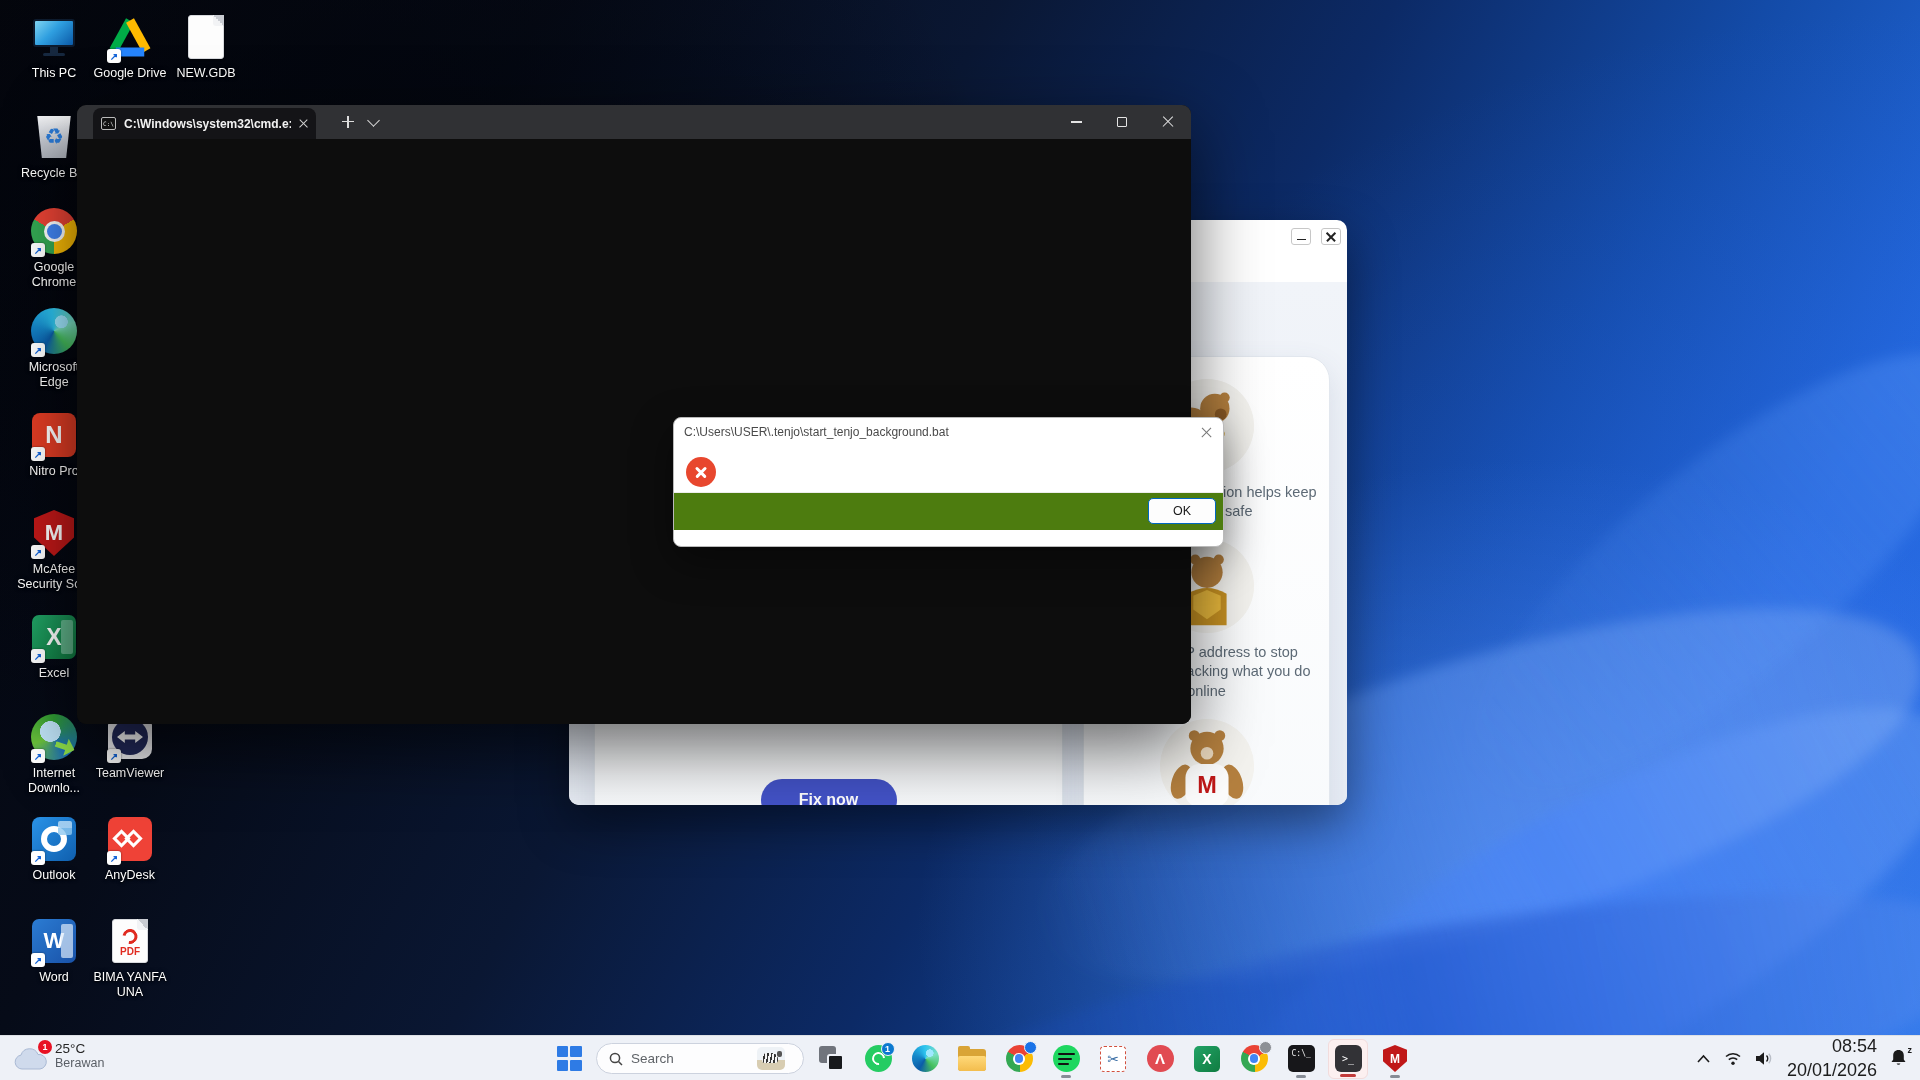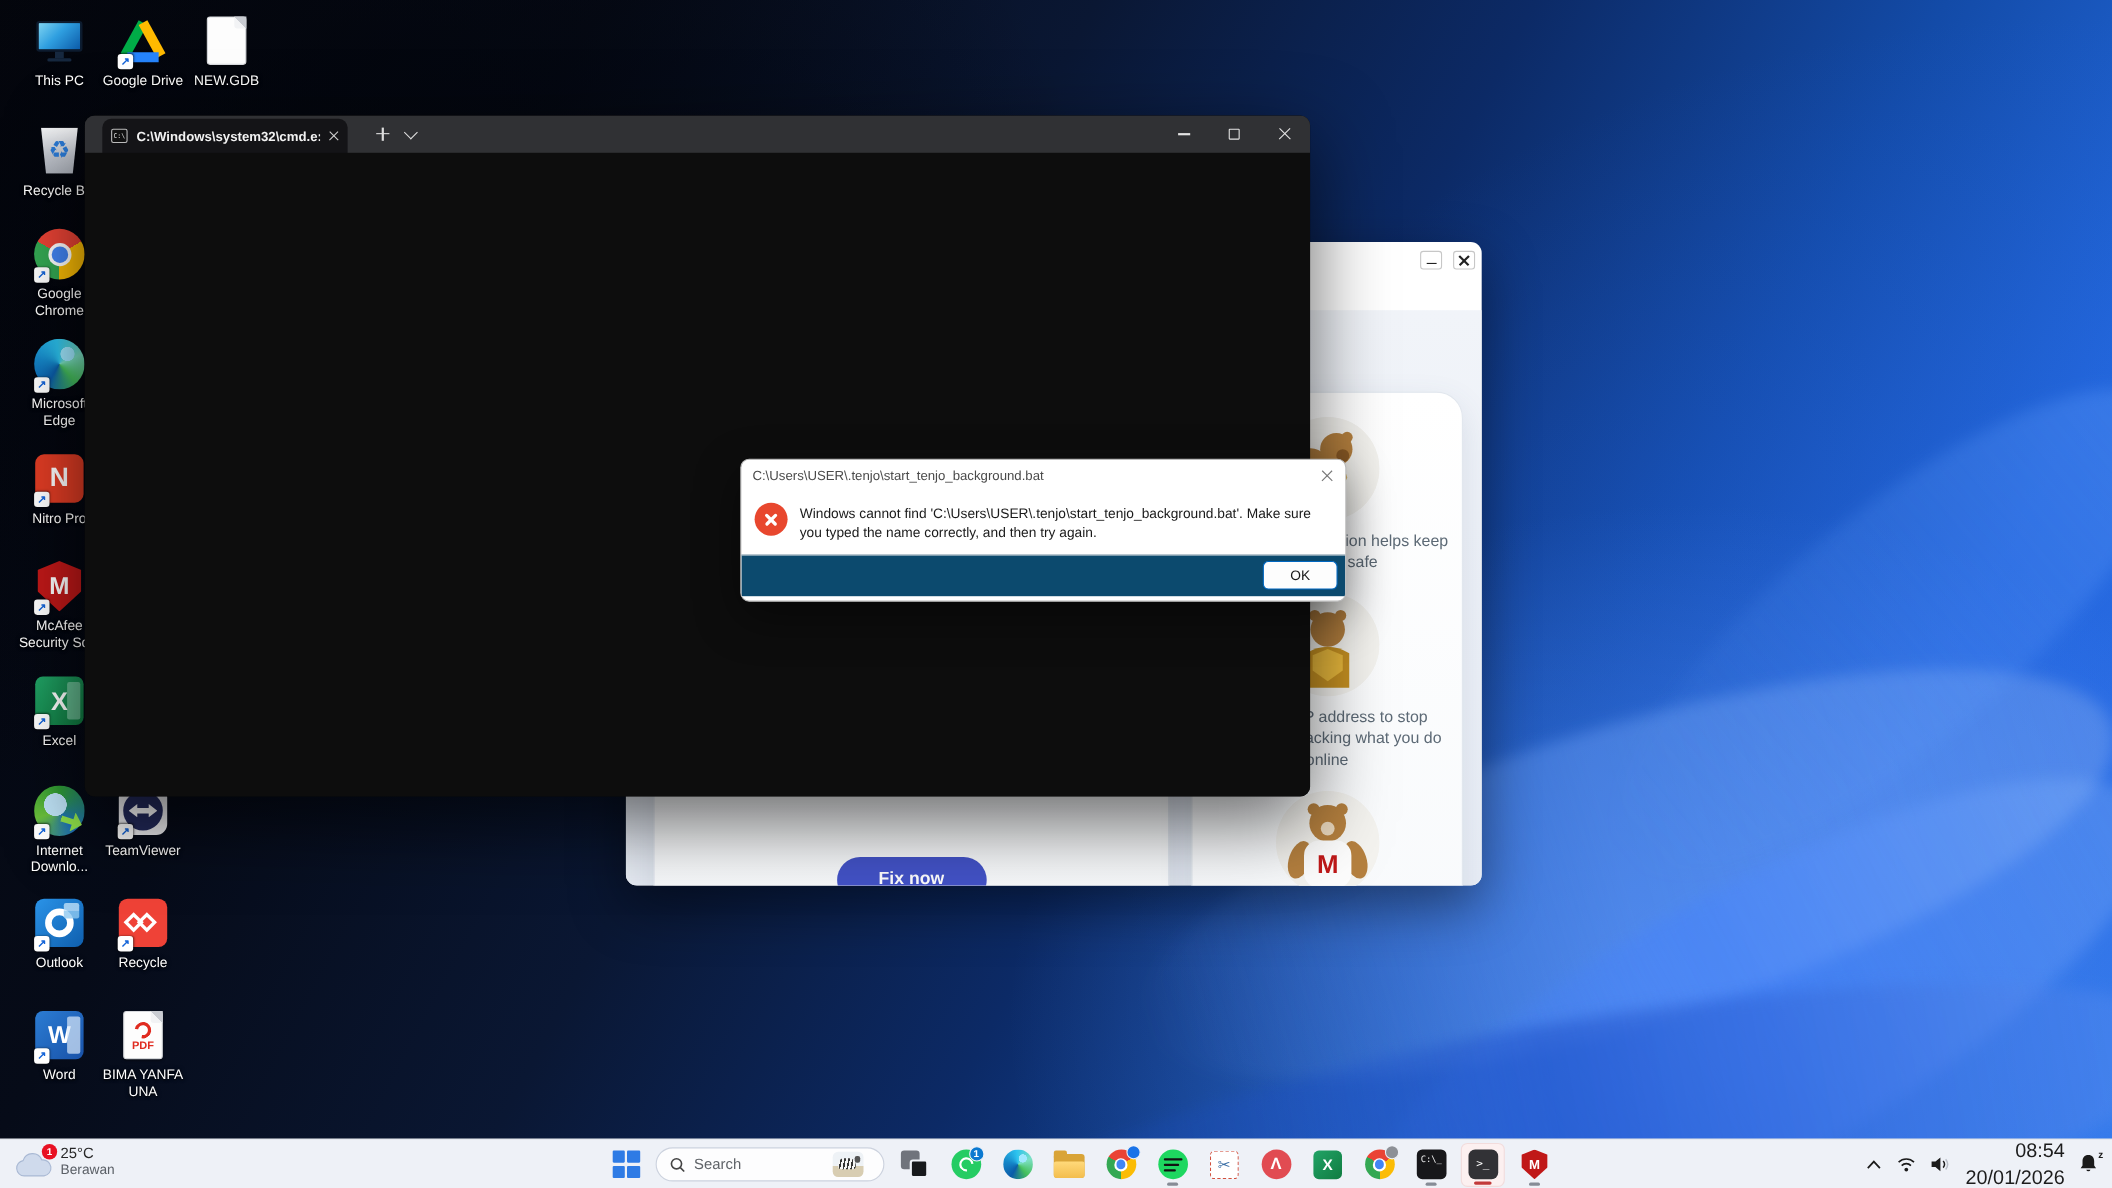--- a/index.html
+++ b/index.html
@@ -156,21 +156,21 @@
   .dlg-title { position:absolute; left:10px; top:7px; font-size:12px; color:#4a4a4a; white-space:nowrap; }
   .dlg-x { position:absolute; right:11px; top:9px; width:11px; height:11px; }
   .dlg-x::before,.dlg-x::after { content:""; position:absolute; left:-1px; top:4.8px; width:13px; height:1.3px; background:#777; }
   .dlg-x::before { transform:rotate(45deg);} .dlg-x::after { transform:rotate(-45deg);}
   .err-ico { position:absolute; left:12px; top:39px; width:30px; height:30px; border-radius:50%; background:#e8472e;
     display:flex; align-items:center; justify-content:center; }
   .err-ico .g { position:relative; width:13px; height:13px; }
   .err-ico .g::before,.err-ico .g::after { content:""; position:absolute; left:-0.5px; top:5.5px; width:14px; height:2.6px; background:#fff; border-radius:2px; }
   .err-ico .g::before { transform:rotate(45deg);} .err-ico .g::after { transform:rotate(-45deg);}
   .dlg-msg { position:absolute; left:53px; top:41px; width:470px; font-size:12.5px; color:#1a1a1a; line-height:1.35; }
-  .dlg-footer { position:absolute; left:0; right:0; bottom:4px; height:38px; background:#0c4a6e; border-top:1px solid #ececec; }
+  .dlg-footer { position:absolute; left:0; right:0; bottom:16px; height:38px; background:#4d7c0f; border-top:1px solid #ececec; }
   .ok-btn { position:absolute; right:7px; bottom:6px; width:68px; height:26px; background:#fdfdfd;
     border:1.5px solid #0067c0; border-radius:5px; font-size:12.5px; color:#1a1a1a;
     display:flex; align-items:center; justify-content:center; cursor:pointer; font-family:inherit; }
 
   
   .taskbar { position:absolute; left:0; right:0; bottom:0; height:45px; background:#eef1f7;
     border-top:1px solid rgba(0,0,0,.07); z-index:5; }
   .weather { position:absolute; left:14px; top:3px; display:flex; align-items:center; gap:7px; }
   .cloud { position:relative; width:34px; height:24px; margin-top:8px; }
   .cloud svg { display:block; }
@@ -377,21 +377,21 @@
   </div>
 
   <div class="dicon" style="left:76px; top:814px">
     <div class="ico">
       <div class="ad">
           <div class="d d1"></div>
           <div class="d d2"></div>
         </div>
       <span class="sc-arrow"></span>
     </div>
-    <div class="lbl">Recycle</div>
+    <div class="lbl">AnyDesk</div>
   </div>
 
   <div class="dicon" style="left:0px; top:916px">
     <div class="ico">
       <div class="wd">
           <div class="page"></div>
           <span>W</span>
         </div>
       <span class="sc-arrow"></span>
     </div>
@@ -487,21 +487,20 @@
     </div>
     <div class="term-body"></div>
   </div>
 
   <div class="dlg">
     <div class="dlg-title">C:\Users\USER\.tenjo\start_tenjo_background.bat</div>
     <div class="dlg-x"></div>
     <div class="err-ico">
         <div class="g"></div>
       </div>
-    <div class="dlg-msg">Windows cannot find 'C:\Users\USER\.tenjo\start_tenjo_background.bat'. Make sure you typed the name correctly, and then try again.</div>
     <div class="dlg-footer">
       <button class="ok-btn">OK</button>
     </div>
   </div>
 
   <div class="taskbar">
 
     <div class="weather">
       <div class="cloud">
         <svg width="34" height="24" viewBox="0 0 34 24">

